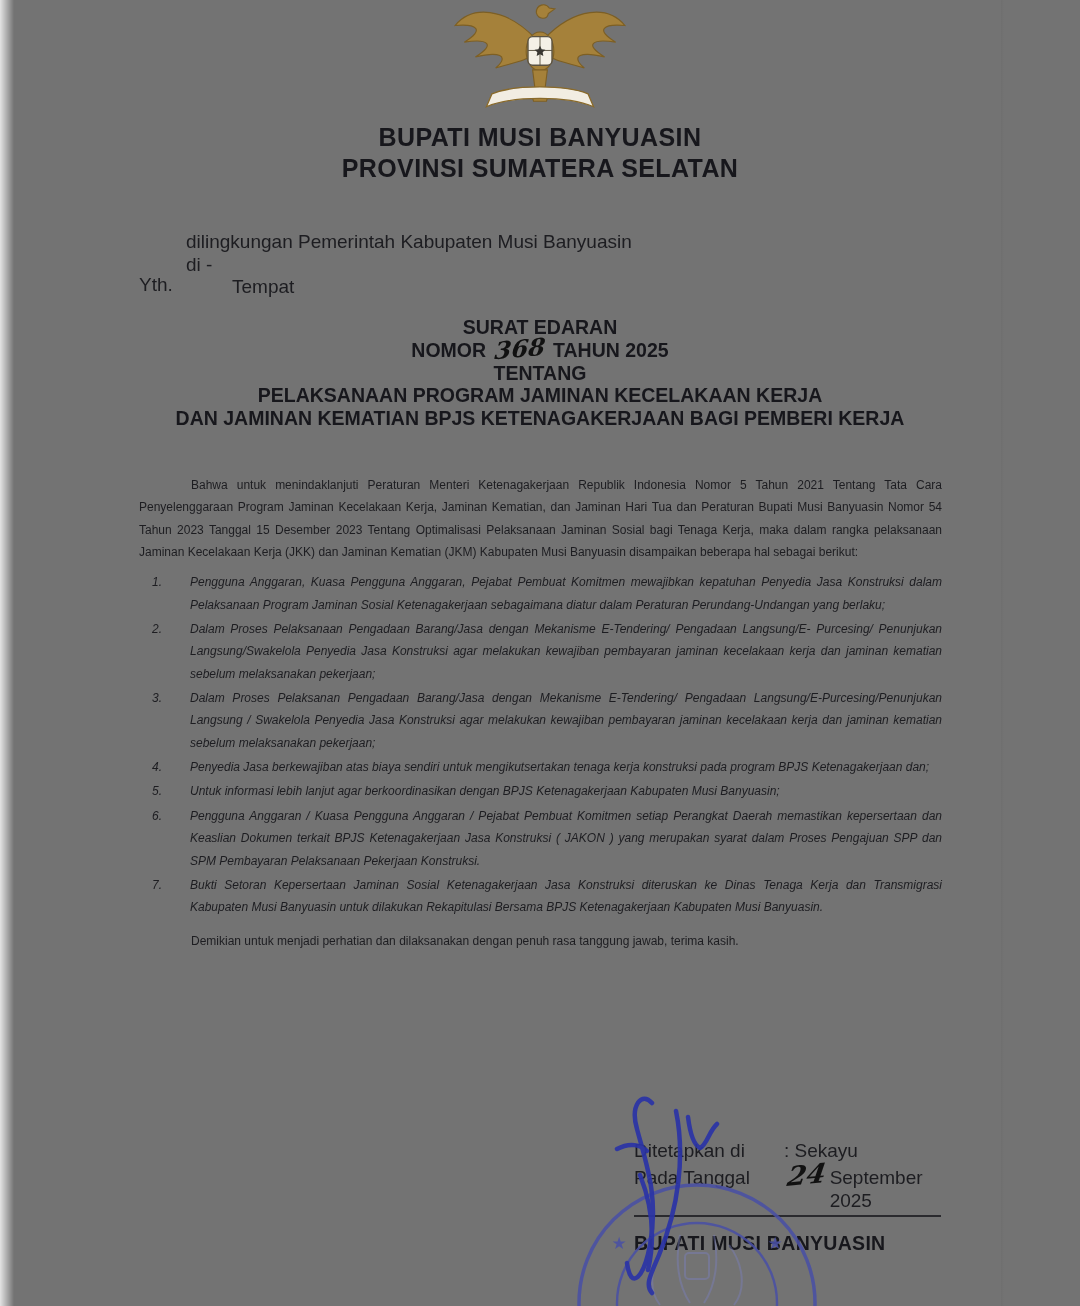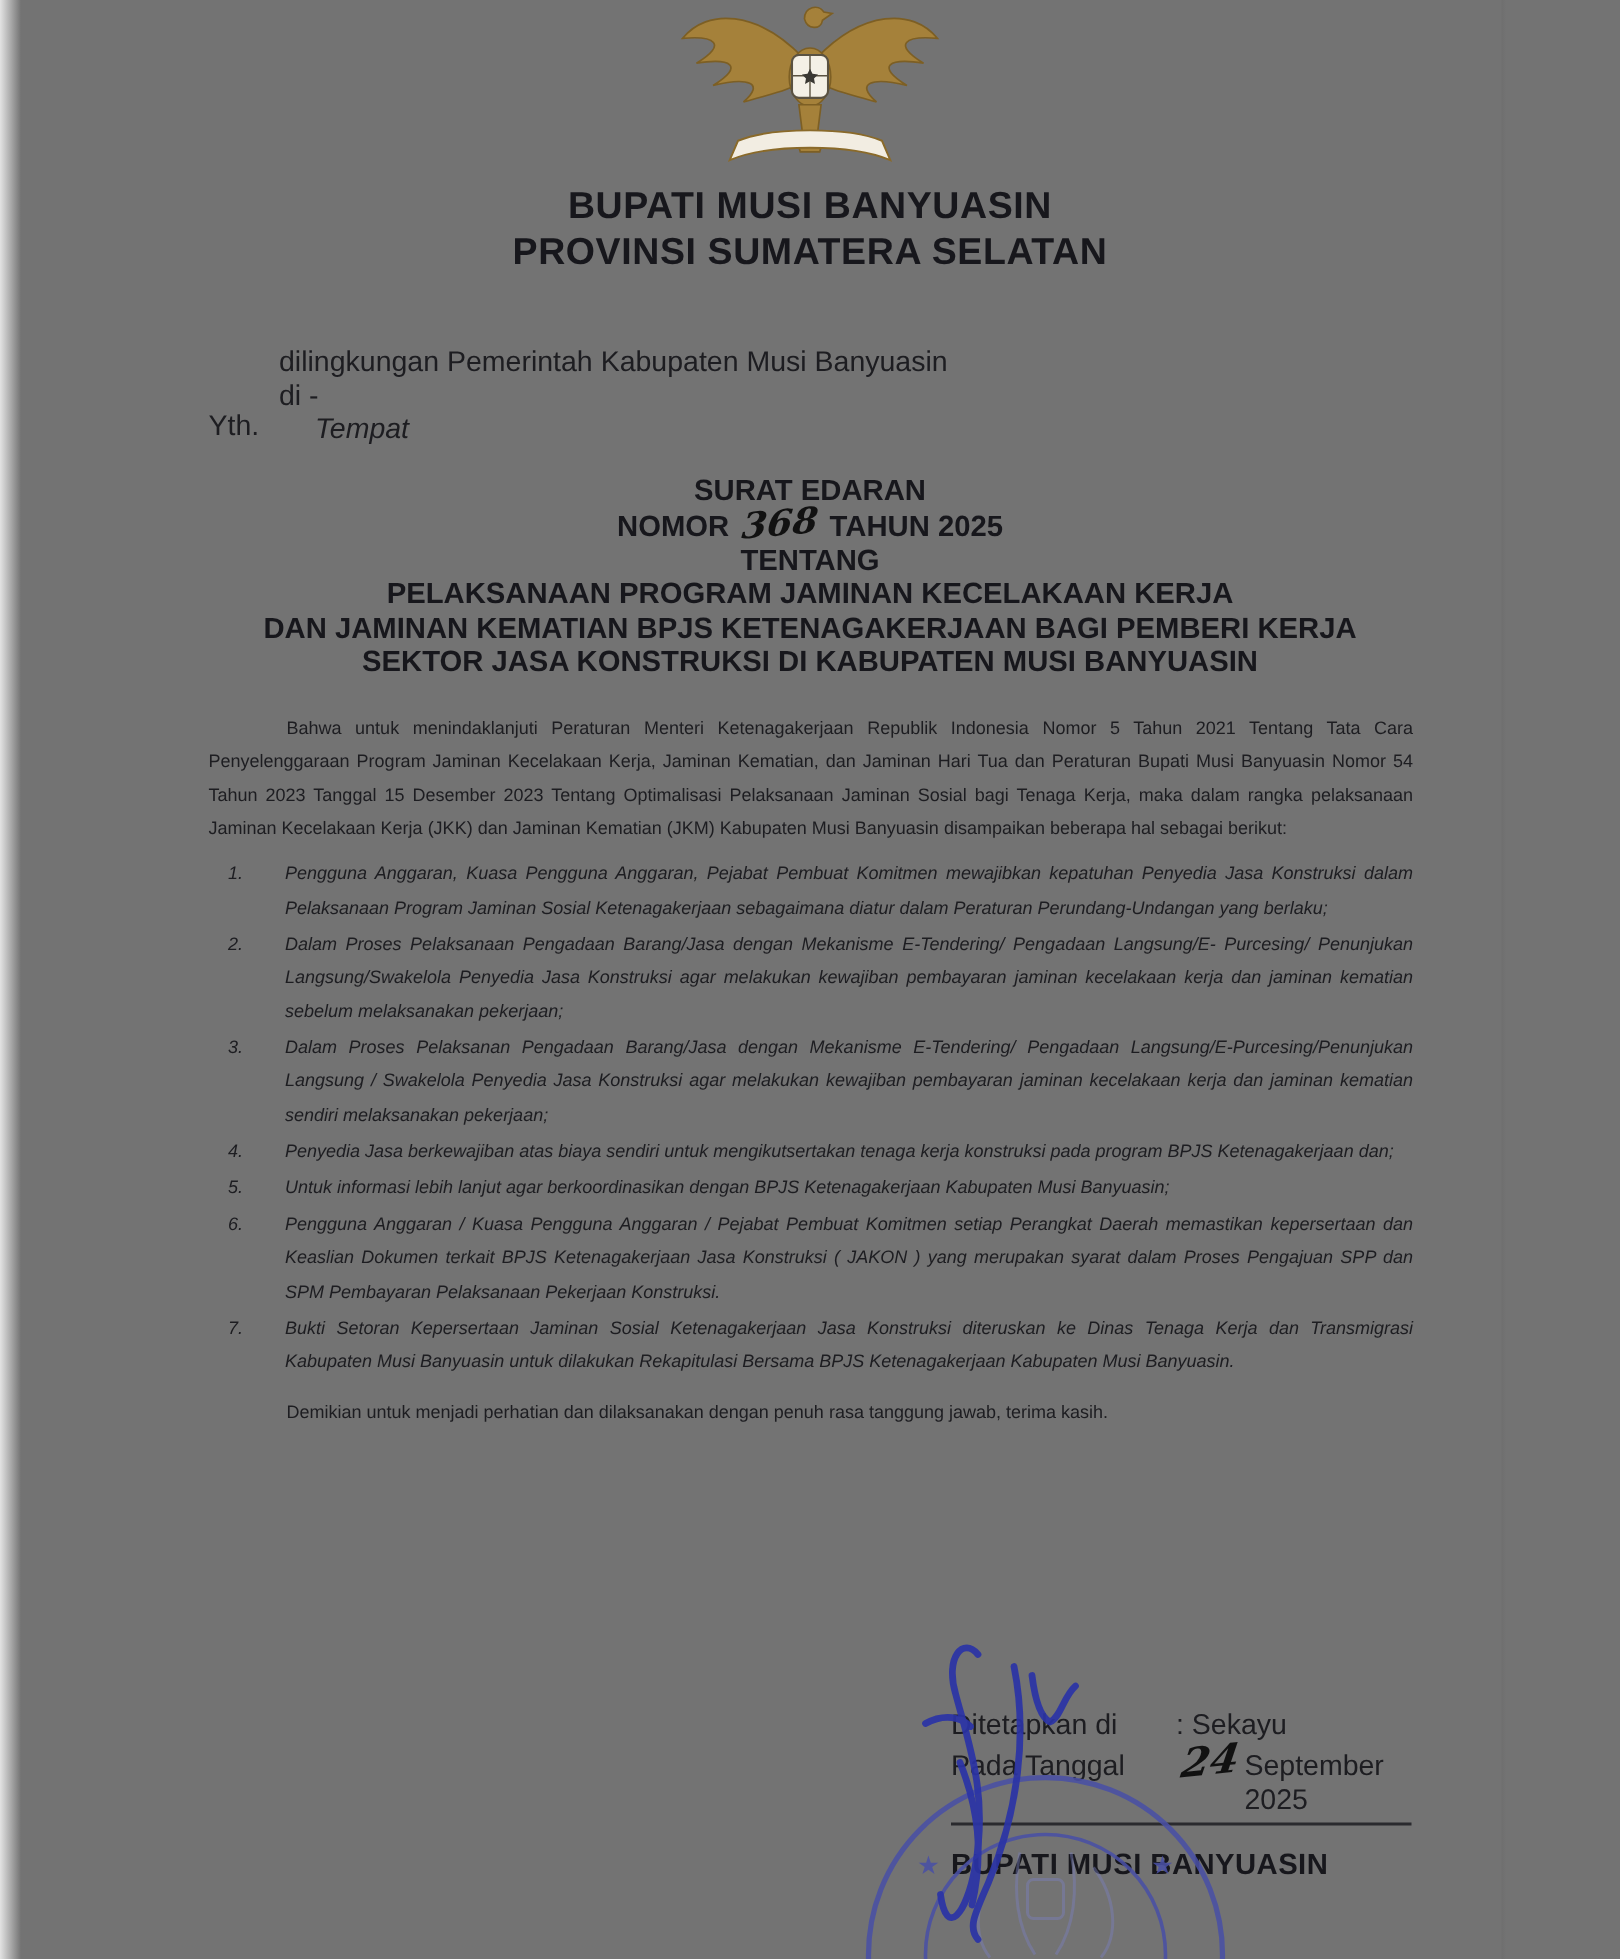--- a/index.html
+++ b/index.html
@@ -25,21 +25,21 @@
   }
 
   
   .letterhead { position:absolute; top:0; left:0; width:100%; text-align:center; }
   .garuda { display:block; margin:-4px auto 6px auto; }
   .lh-line { font-weight:bold; font-size:25px; line-height:31px; letter-spacing:0.4px; color:#17171c; }
 
   
   .addressee { position:absolute; top:231px; left:139px; font-size:19px; line-height:22.6px; display:flex; }
   .addressee .yth { width:47px;margin-top:43px; }
-  .addr-line4 { margin-left:24px;font-style:italic; }
+  .addr-line4 { margin-left:46px; }
 
   
   .subject { position:absolute; top:316px; left:0; width:100%; text-align:center;
              font-weight:bold; font-size:19.5px; line-height:22.4px; color:#17171c; }
   .hand {
     font-family:"DejaVu Serif", serif; font-style:italic; font-weight:bold;
     display:inline-block; transform:skewX(-10deg) rotate(-5deg);
     font-size:24px; color:#111; padding:0 3px;
   }
 
@@ -110,29 +110,28 @@
   <div class="subject">
     <div>SURAT EDARAN</div>
     <div>
       <span>NOMOR</span>
       <span class="hand">368</span>
       <span>TAHUN 2025</span>
     </div>
     <div>TENTANG</div>
     <div>PELAKSANAAN PROGRAM JAMINAN KECELAKAAN KERJA</div>
     <div>DAN JAMINAN KEMATIAN BPJS KETENAGAKERJAAN BAGI PEMBERI KERJA</div>
-    <div>SEKTOR JASA KONSTRUKSI DI KABUPATEN MUSI BANYUASIN</div>
   </div>
 
   <div class="body">
     <p class="opening">Bahwa untuk menindaklanjuti Peraturan Menteri Ketenagakerjaan Republik Indonesia Nomor 5 Tahun 2021 Tentang Tata Cara Penyelenggaraan Program Jaminan Kecelakaan Kerja, Jaminan Kematian, dan Jaminan Hari Tua dan Peraturan Bupati Musi Banyuasin Nomor 54 Tahun 2023 Tanggal 15 Desember 2023 Tentang Optimalisasi Pelaksanaan Jaminan Sosial bagi Tenaga Kerja, maka dalam rangka pelaksanaan Jaminan Kecelakaan Kerja (JKK) dan Jaminan Kematian (JKM) Kabupaten Musi Banyuasin disampaikan beberapa hal sebagai berikut:</p>
     <ol class="items">
       <li>Pengguna Anggaran, Kuasa Pengguna Anggaran, Pejabat Pembuat Komitmen mewajibkan kepatuhan Penyedia Jasa Konstruksi dalam Pelaksanaan Program Jaminan Sosial Ketenagakerjaan sebagaimana diatur dalam Peraturan Perundang-Undangan yang berlaku;</li>
       <li>Dalam Proses Pelaksanaan Pengadaan Barang/Jasa dengan Mekanisme E-Tendering/ Pengadaan Langsung/E- Purcesing/ Penunjukan Langsung/Swakelola Penyedia Jasa Konstruksi agar melakukan kewajiban pembayaran jaminan kecelakaan kerja dan jaminan kematian sebelum melaksanakan pekerjaan;</li>
-      <li>Dalam Proses Pelaksanan Pengadaan Barang/Jasa dengan Mekanisme E-Tendering/ Pengadaan Langsung/E-Purcesing/Penunjukan Langsung / Swakelola Penyedia Jasa Konstruksi agar melakukan kewajiban pembayaran jaminan kecelakaan kerja dan jaminan kematian sendiri melaksanakan pekerjaan;</li>
+      <li>Dalam Proses Pelaksanan Pengadaan Barang/Jasa dengan Mekanisme E-Tendering/ Pengadaan Langsung/E-Purcesing/Penunjukan Langsung / Swakelola Penyedia Jasa Konstruksi agar melakukan kewajiban pembayaran jaminan kecelakaan kerja dan jaminan kematian sebelum melaksanakan pekerjaan;</li>
       <li>Penyedia Jasa berkewajiban atas biaya sendiri untuk mengikutsertakan tenaga kerja konstruksi pada program BPJS Ketenagakerjaan dan;</li>
       <li>Untuk informasi lebih lanjut agar berkoordinasikan dengan BPJS Ketenagakerjaan Kabupaten Musi Banyuasin;</li>
       <li>Pengguna Anggaran / Kuasa Pengguna Anggaran / Pejabat Pembuat Komitmen setiap Perangkat Daerah memastikan kepersertaan dan Keaslian Dokumen terkait BPJS Ketenagakerjaan Jasa Konstruksi ( JAKON ) yang merupakan syarat dalam Proses Pengajuan SPP dan SPM Pembayaran Pelaksanaan Pekerjaan Konstruksi.</li>
       <li>Bukti Setoran Kepersertaan Jaminan Sosial Ketenagakerjaan Jasa Konstruksi diteruskan ke Dinas Tenaga Kerja dan Transmigrasi Kabupaten Musi Banyuasin untuk dilakukan Rekapitulasi Bersama BPJS Ketenagakerjaan Kabupaten Musi Banyuasin.</li>
     </ol>
     <p class="closing">Demikian untuk menjadi perhatian dan dilaksanakan dengan penuh rasa tanggung jawab, terima kasih.</p>
   </div>
 
   <div class="sign">
     <div class="sign-row">

